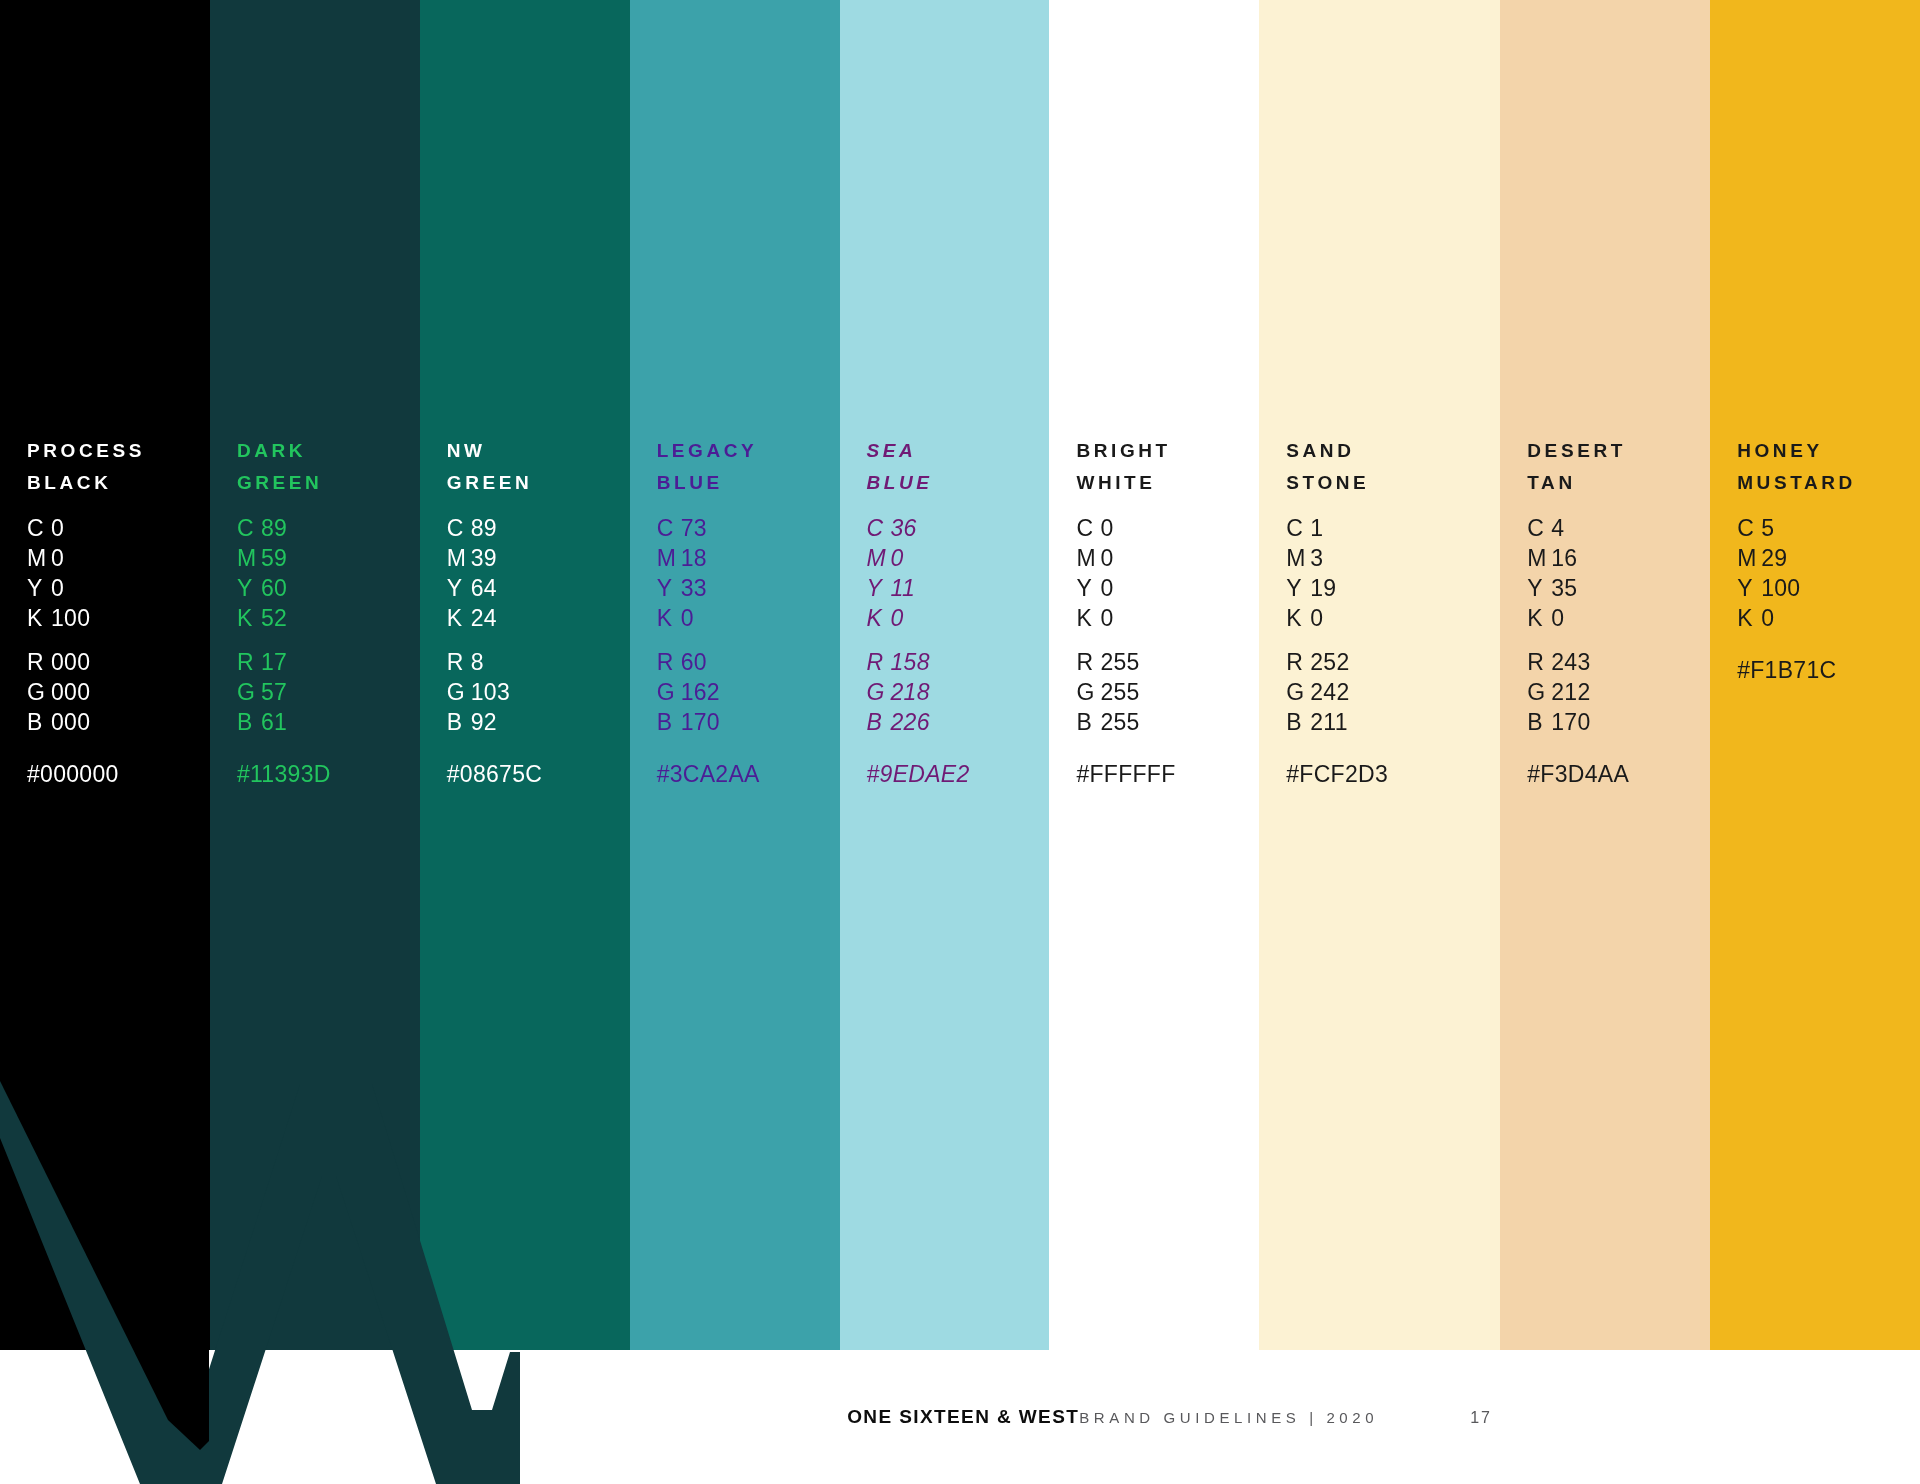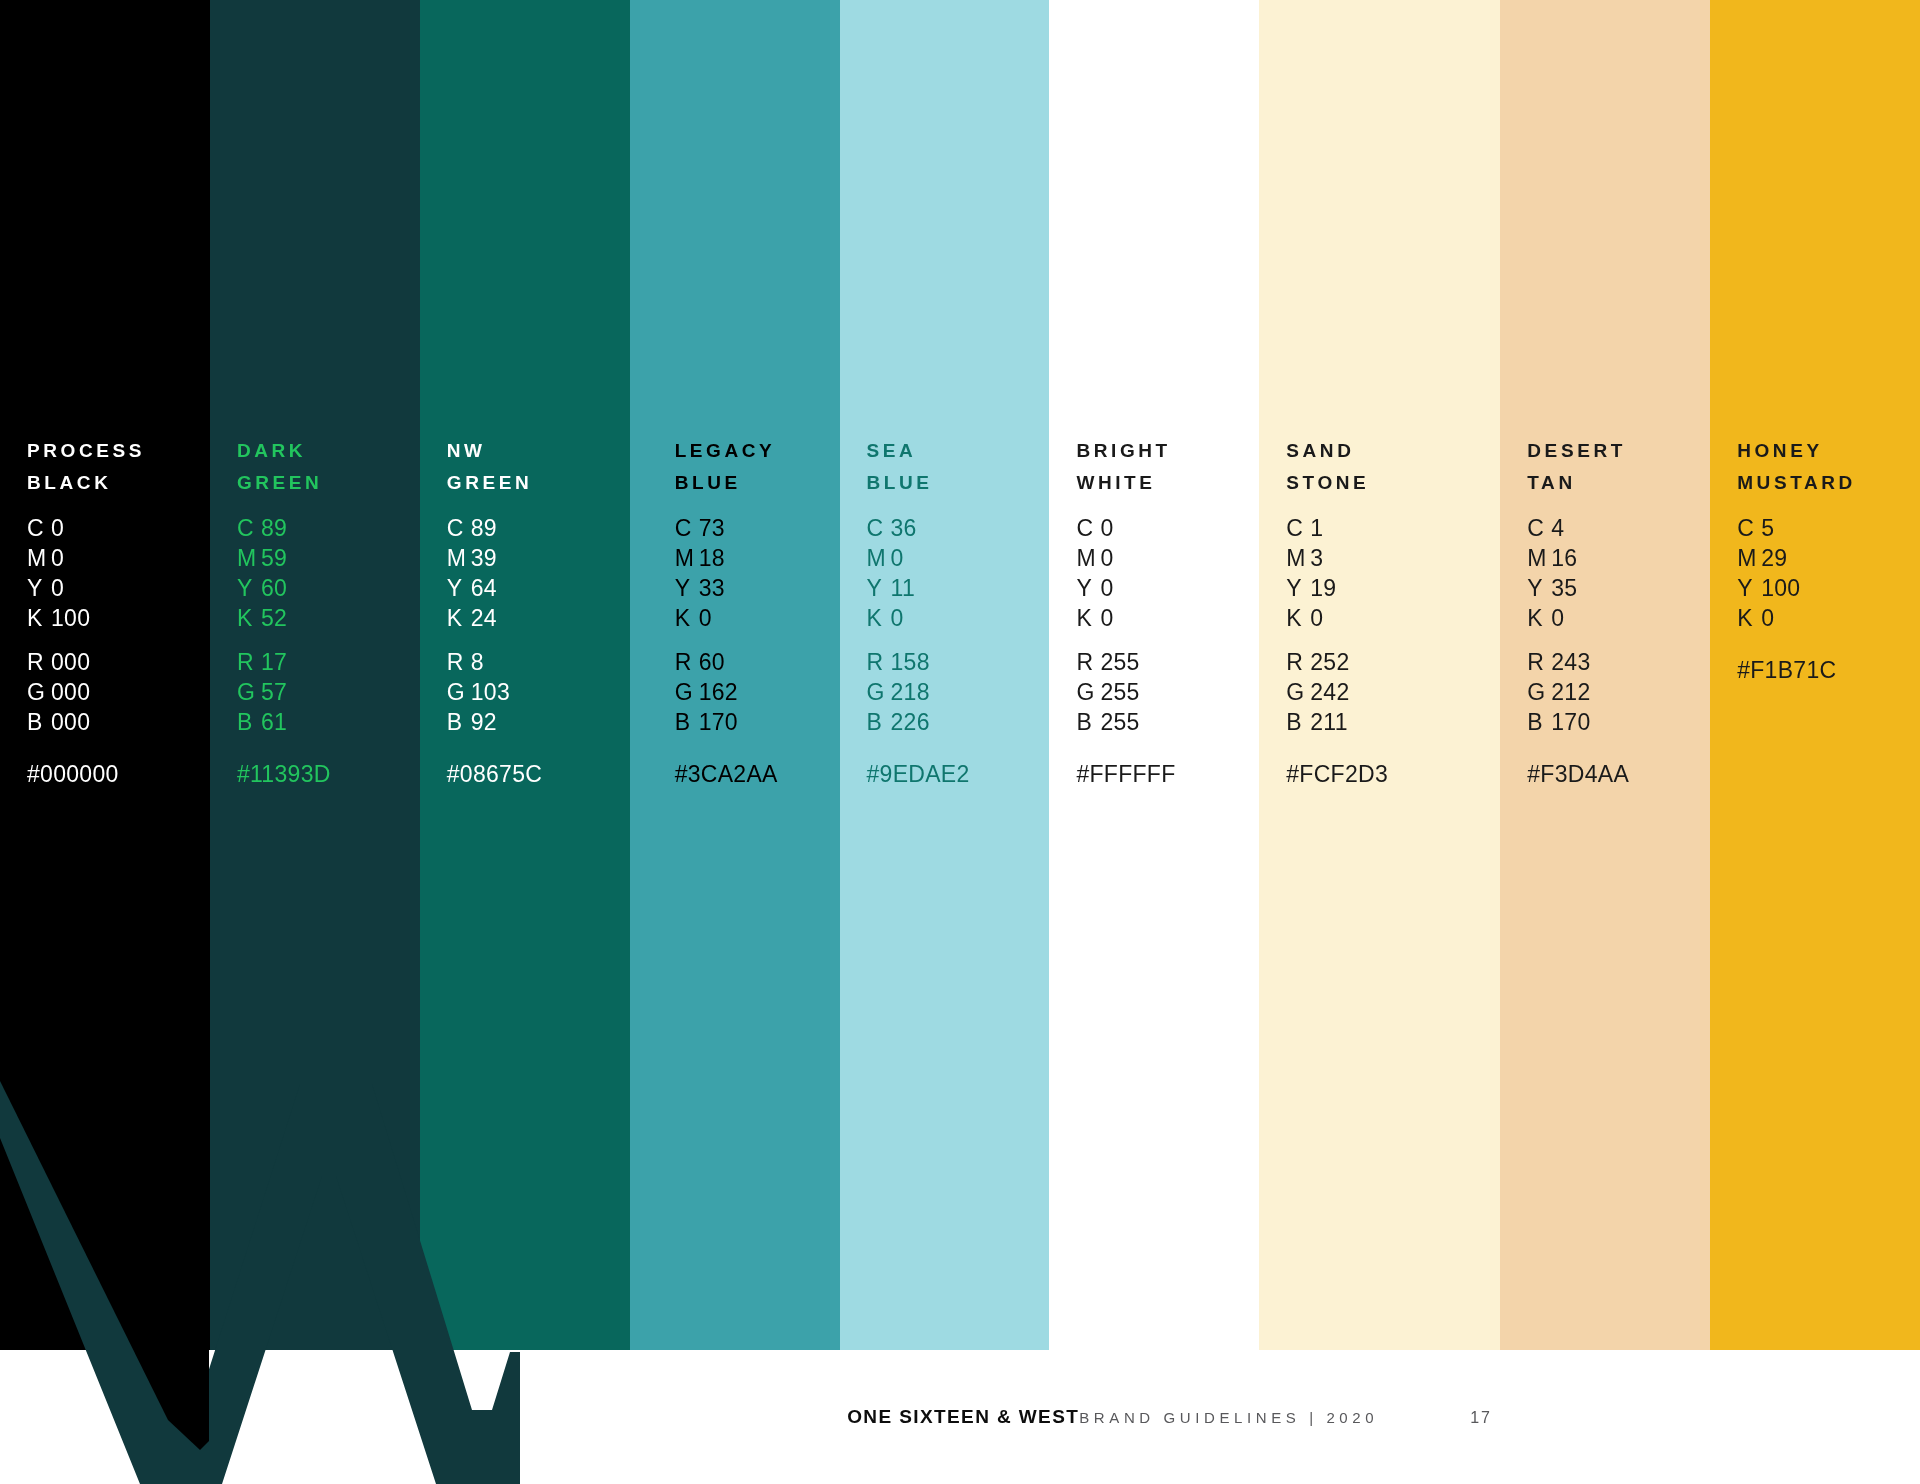--- a/index.html
+++ b/index.html
@@ -178,39 +178,39 @@
           </div>
           <div class="sw-group">
             <div class="sw-row"><span class="lbl">R</span><span>8</span></div>
             <div class="sw-row"><span class="lbl">G</span><span>103</span></div>
             <div class="sw-row"><span class="lbl">B</span><span>92</span></div>
           </div>
           <div class="sw-hex">#08675C</div>
         </div>
       </div>
       <div class="swatch" style="width: 213.333px; background: rgb(60, 162, 170);">
-        <div class="swatch-text" style="color: #000000; margin-left: 18px;">
+        <div class="swatch-text" style="color: #4c1d95;">
           <div class="sw-name">LEGACY</div>
           <div class="sw-name">BLUE</div>
           <div class="sw-group">
             <div class="sw-row"><span class="lbl">C</span><span>73</span></div>
             <div class="sw-row"><span class="lbl">M</span><span>18</span></div>
             <div class="sw-row"><span class="lbl">Y</span><span>33</span></div>
             <div class="sw-row"><span class="lbl">K</span><span>0</span></div>
           </div>
           <div class="sw-group">
             <div class="sw-row"><span class="lbl">R</span><span>60</span></div>
             <div class="sw-row"><span class="lbl">G</span><span>162</span></div>
             <div class="sw-row"><span class="lbl">B</span><span>170</span></div>
           </div>
           <div class="sw-hex">#3CA2AA</div>
         </div>
       </div>
       <div class="swatch" style="width: 213.333px; background: rgb(158, 218, 226);">
-        <div class="swatch-text" style="color: #0f766e;">
+        <div class="swatch-text" style="color: #701a75; font-style: italic;">
           <div class="sw-name">SEA</div>
           <div class="sw-name">BLUE</div>
           <div class="sw-group">
             <div class="sw-row"><span class="lbl">C</span><span>36</span></div>
             <div class="sw-row"><span class="lbl">M</span><span>0</span></div>
             <div class="sw-row"><span class="lbl">Y</span><span>11</span></div>
             <div class="sw-row"><span class="lbl">K</span><span>0</span></div>
           </div>
           <div class="sw-group">
             <div class="sw-row"><span class="lbl">R</span><span>158</span></div>

